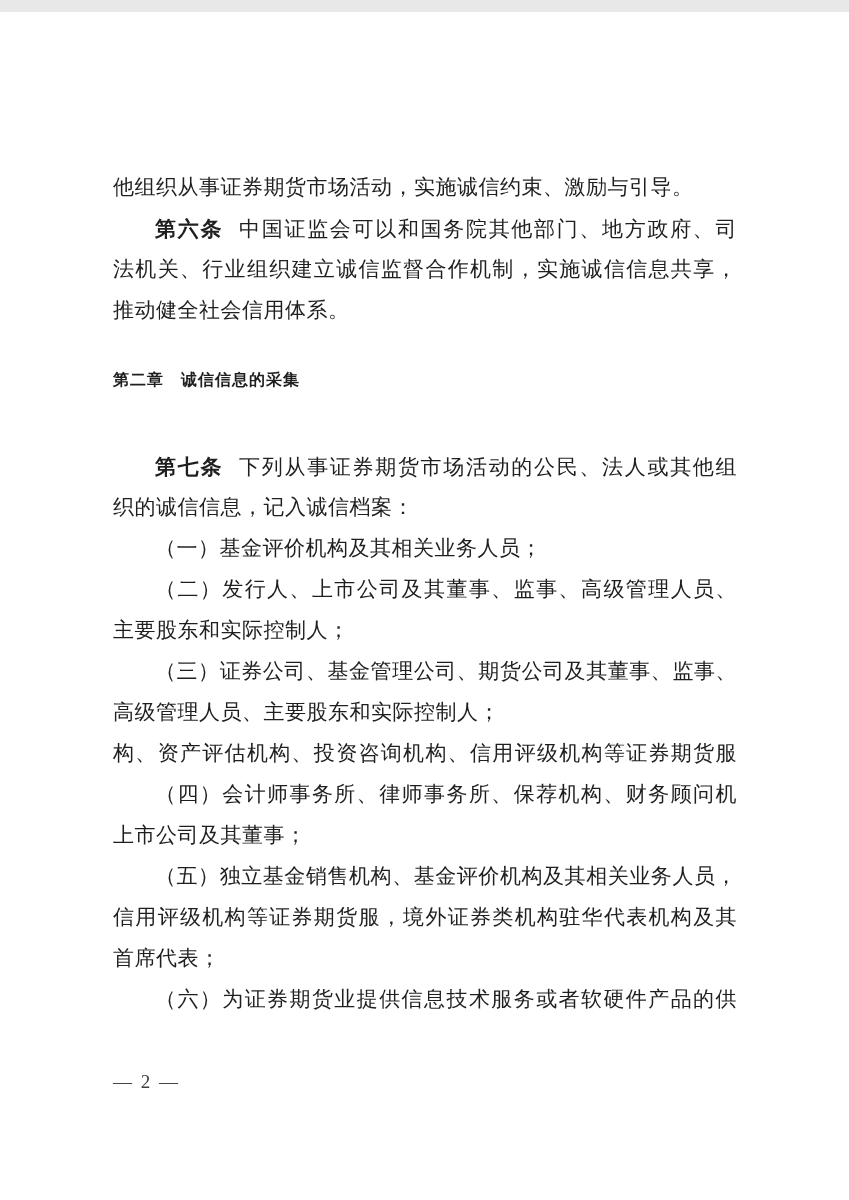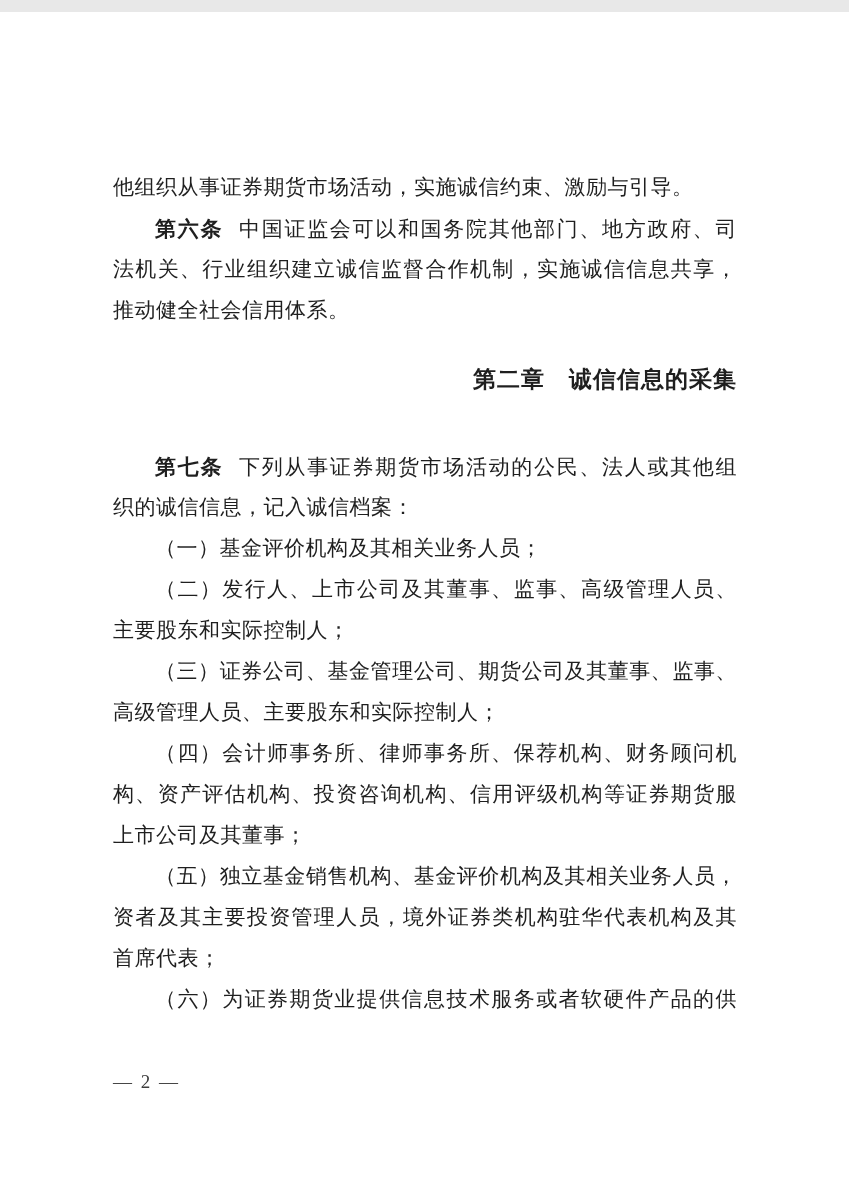--- a/index.html
+++ b/index.html
@@ -42,24 +42,24 @@
 
   .lbl {
     font-family: "Liberation Sans", "DejaVu Sans", sans-serif;
     font-weight: 700;
   }
   .rest { margin-left: 16px; }
 
   .chapter-line {
     font-family: "Liberation Sans", "DejaVu Sans", sans-serif;
     font-weight: 700;
-    font-size: 23px;
+    font-size: 16px;
     line-height: 41px;
     height: 41px;
-    text-align: right;
+    text-align: left;
     letter-spacing: 1px;
   }
 
   .footer {
     position: absolute;
     left: 0;
     top: 1056px;
     font-size: 19px;
     line-height: 28px;
     color: #3d3d3d;
@@ -88,26 +88,26 @@
       <div class="ln">织的诚信信息，记入诚信档案：</div>
 
       <div class="ln ind">（一）基金评价机构及其相关业务人员；</div>
 
       <div class="ln ind jst">（二）发行人、上市公司及其董事、监事、高级管理人员、</div>
       <div class="ln">主要股东和实际控制人；</div>
 
       <div class="ln ind jst">（三）证券公司、基金管理公司、期货公司及其董事、监事、</div>
       <div class="ln">高级管理人员、主要股东和实际控制人；</div>
 
+      <div class="ln jst">构、资产评估机构、投资咨询机构、信用评级机构等证券期货服</div>
       <div class="ln ind jst">（四）会计师事务所、律师事务所、保荐机构、财务顾问机</div>
-      <div class="ln jst">构、资产评估机构、投资咨询机构、信用评级机构等证券期货服</div>
       <div class="ln">上市公司及其董事；</div>
 
       <div class="ln ind jst">（五）独立基金销售机构、基金评价机构及其相关业务人员，</div>
-      <div class="ln jst">资者及其主要投资管理人员，境外证券类机构驻华代表机构及其</div>
+      <div class="ln jst">信用评级机构等证券期货服，境外证券类机构驻华代表机构及其</div>
       <div class="ln">首席代表；</div>
 
       <div class="ln ind jst">（六）为证券期货业提供信息技术服务或者软硬件产品的供</div>
     </div>
 
     <div class="footer">— 2 —</div>
 
   </div>
 </div>
 

